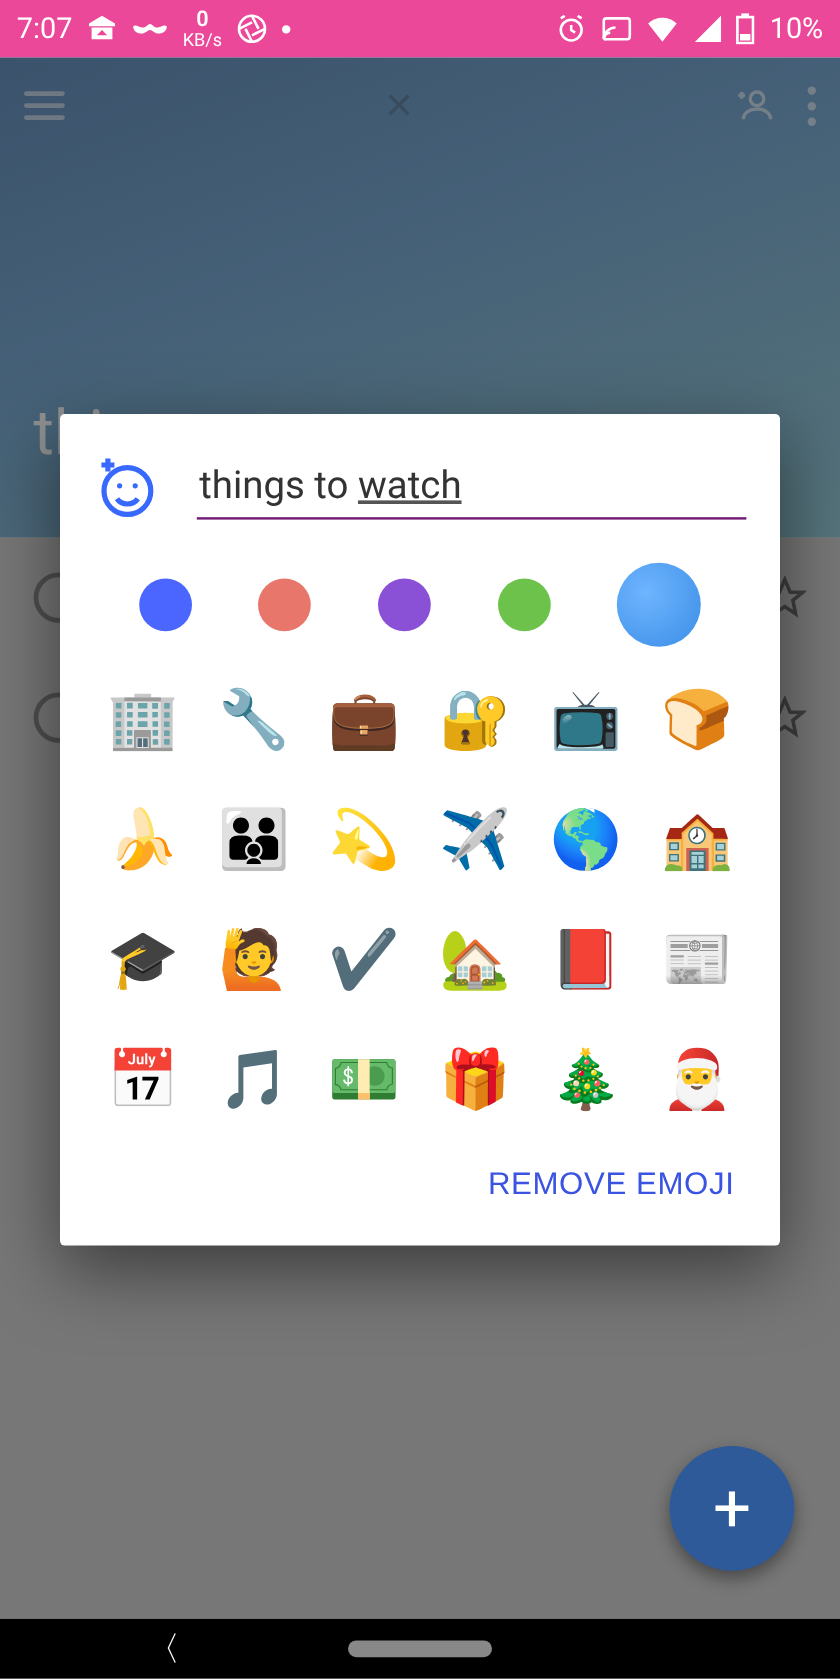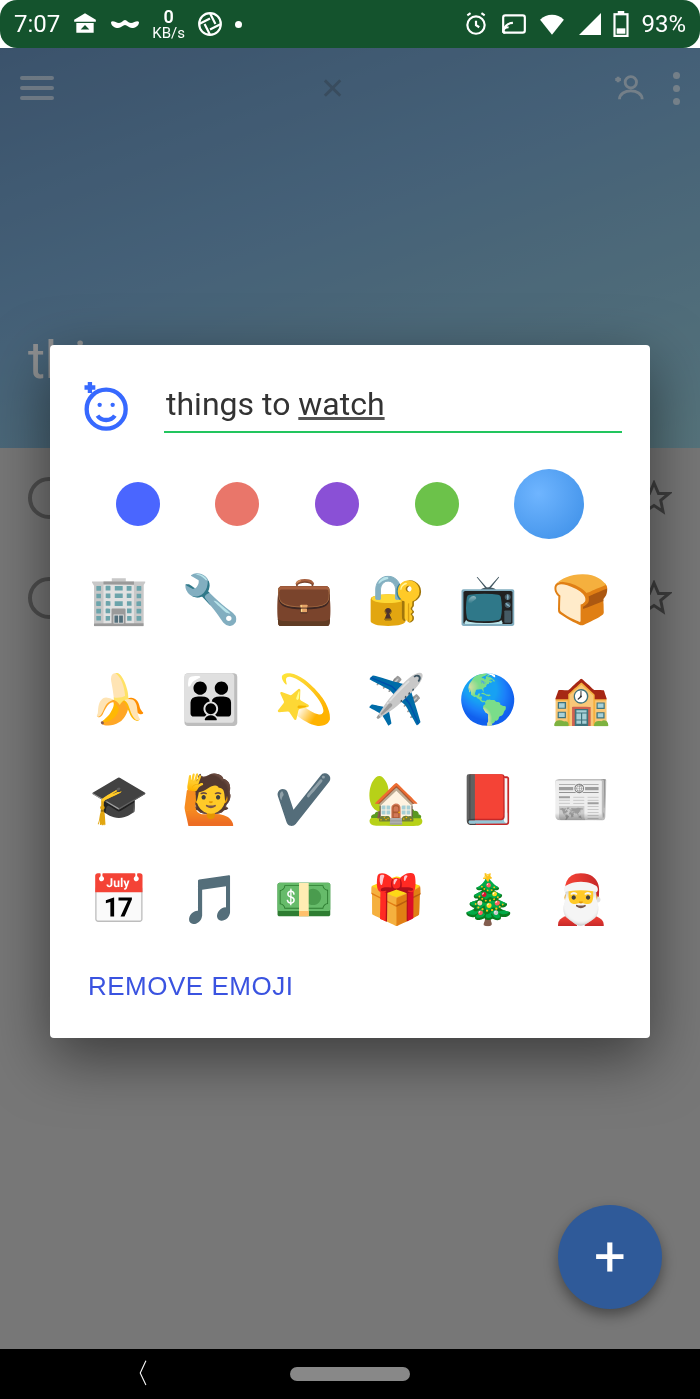--- a/index.html
+++ b/index.html
@@ -2,28 +2,27 @@
 <html><head>
 <meta charset="utf-8">
 <style>
   * { box-sizing: border-box; margin: 0; padding: 0; }
   html, body { width: 700px; height: 1399px; overflow: hidden; font-family: Roboto, Arial, sans-serif; }
   body { background: #fff; position: relative; }
 
   
   .status-bar {
     height: 48px;
-    background: #14532d;
+    background: #ec4899;
     color: #fff;
     display: flex;
     align-items: center;
     padding: 0 14px;
     font-size: 24px;
     justify-content: space-between;
-    border-radius: 17px;
   }
   .status-left, .status-right { display: flex; align-items: center; gap: 12px; }
   .status-right svg, .status-left svg { fill: #fff; }
   .kbs { display:flex; flex-direction:column; align-items:center; line-height:1; }
   .kbs .n { font-size:18px; font-weight:600;}
   .kbs .u { font-size:15px; }
 
   
   .backdrop {
     position: absolute; top: 48px; left: 0; right: 0; height: 400px;
@@ -72,41 +71,41 @@
   .dialog {
     position:absolute; left:50px; right:50px; top:345px;
     background: #fff; border-radius: 4px;
     box-shadow: 0 20px 60px rgba(0,0,0,0.5);
     padding: 36px 28px 24px 28px;
   }
   .title-row { display:flex; align-items:center; gap: 34px; margin-bottom: 36px; }
   .emoji-add-icon { color:#3769ff; }
   .title-input {
     flex:1; font-size: 32px; color:#333;
-    border:none; border-bottom: 2px solid #22c55e;
+    border:none; border-bottom: 2px solid #701a75;
     padding: 4px 2px 8px 2px; outline:none;
     font-family: inherit;
   }
   .title-input .underline { text-decoration: underline; text-decoration-color:#555; }
 
   .color-row { display:flex; justify-content:space-around; align-items:center; margin: 10px 10px 30px 10px; }
   .color-dot { border-radius:50%; }
   .c-small { width:44px; height:44px; }
   .c-big   { width:70px; height:70px; background: radial-gradient(circle at 35% 35%, #6fb5ff, #3a8de6); }
 
   .emoji-grid {
     display:grid; grid-template-columns: repeat(6, 1fr);
     row-gap: 40px; column-gap: 10px;
     justify-items:center; align-items:center;
     font-size: 48px;
     margin-bottom: 30px;
   }
   .emoji-cell { width:60px; height:60px; display:flex; align-items:center; justify-content:center; }
 
-  .remove-row { display:flex; }
+  .remove-row { display:flex; justify-content:flex-end; }
   .remove-btn {
     color:#3a53e0; font-size:26px; font-weight:500;
     letter-spacing:0.5px; background:none; border:none;
     padding: 12px 10px;
   }
 
   
   .fab {
     position:absolute; right:38px; bottom: 90px;
     width: 104px; height:104px; border-radius:50%;
@@ -159,21 +158,21 @@
         <path d="M12 20L1 6c6-6 16-6 22 0L12 20z"></path>
       </svg>
     <svg width="24" height="22" viewBox="0 0 24 22">
         <path d="M2 22L24 0v22z"></path>
       </svg>
     <svg width="16" height="26" viewBox="0 0 14 24">
         <rect x="1" y="3" width="12" height="20" fill="none" stroke="#fff" stroke-width="2"></rect>
         <rect x="4" y="0" width="6" height="3"></rect>
         <rect x="3" y="16" width="8" height="5"></rect>
       </svg>
-    <span>93%</span>
+    <span>10%</span>
   </div>
 </div>
 
 <div class="backdrop"></div>
 <div class="app-bar">
   <div class="left">
     <div class="hamburger">
         <span></span>
         <span></span>
         <span></span>

